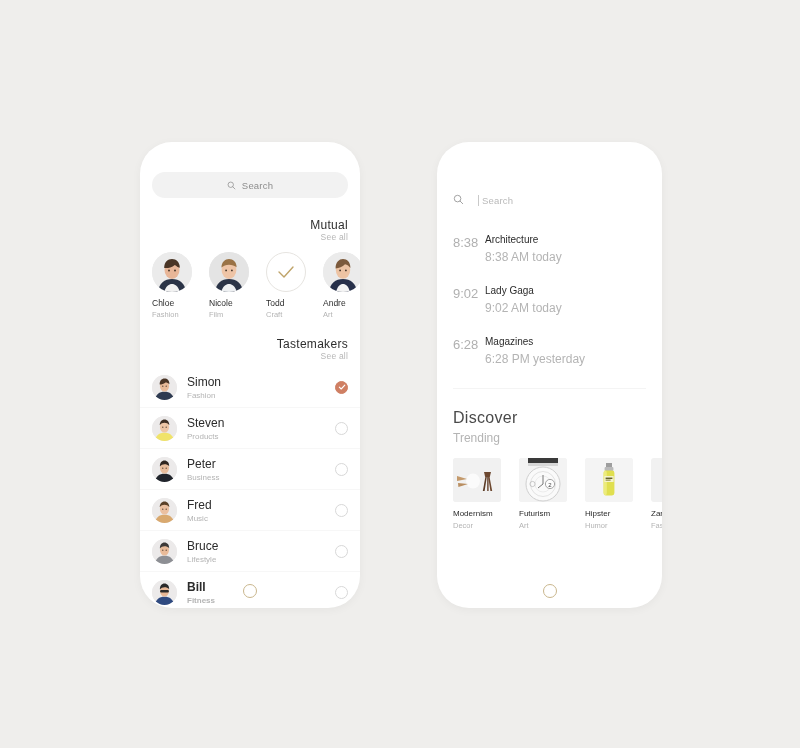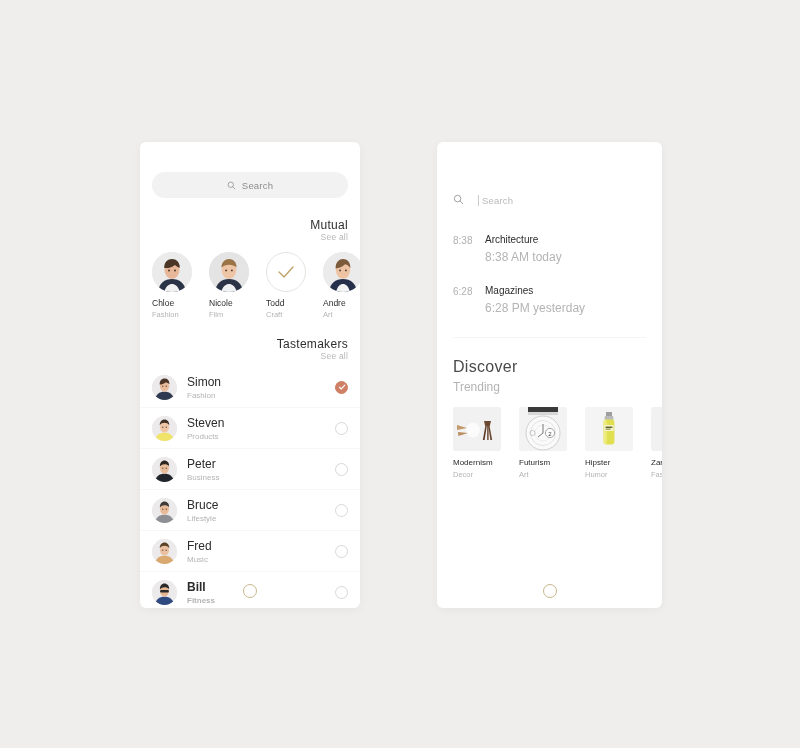--- a/index.html
+++ b/index.html
@@ -11,21 +11,21 @@
     height: 748px;
     background: #efeeec;
     font-family: "Liberation Sans", sans-serif;
     overflow: hidden;
     position: relative;
   }
 
   .phone {
     position: absolute;
     background: #ffffff;
-    border-radius: 6px;
+    border-radius: 32px;
     overflow: hidden;
     box-shadow: 0 2px 10px rgba(0,0,0,0.045);
   }
   #phone-left  { left: 140px; top: 142px; width: 220px; height: 466px; }
   #phone-right { left: 437px; top: 142px; width: 225px; height: 466px; }
 
   
   .search-pill {
     margin: 30px 12px 0 12px;
     height: 26px;
@@ -172,21 +172,21 @@
   }
 
   .alerts { margin-top: 26px; }
   .alert-row {
     display: flex;
     align-items: flex-start;
     padding: 0 16px;
     margin-bottom: 21px;
   }
   .a-time {
-    font-size: 10px;
+    font-size: 13px;
     color: #b0b0b0;
     width: 32px;
     flex: 0 0 32px;
     padding-top: 1px;
   }
   .a-title { font-size: 10px; color: #2b2b2b; }
   .a-sub { font-size: 12px; color: #b4b4b4; margin-top: 5px; }
 
   .divider { height: 1px; background: #f4f4f4; margin: 8px 16px 0 16px; }
 
@@ -377,48 +377,48 @@
         <div class="tm-name">Peter</div>
         <div class="tm-tag">Business</div>
       </div>
       <div class="radio"></div>
     </div>
 
     <div class="tm-row">
       <div class="tm-av">
         <svg viewBox="0 0 25 25" width="25" height="25">
           <rect width="25" height="25" fill="#eceaea"></rect>
+          <path d="M3 25c.8-5.6 4.2-8.2 9.5-8.2S21.2 19.4 22 25z" fill="#d9a96f"></path>
+          <ellipse cx="12.5" cy="11" rx="4.6" ry="5.6" fill="#ebc0a0"></ellipse>
+          <path d="M7.8 9.2C7.6 5.6 9.7 3.4 12.5 3.4s4.9 2.2 4.8 5.8c-1.4-1.6-2.8-2.4-4.8-2.4s-3.4.8-4.7 2.4z" fill="#5a4128"></path>
+          <circle cx="10.8" cy="11.2" r=".6" fill="#3b2d22"></circle>
+          <circle cx="14.2" cy="11.2" r=".6" fill="#3b2d22"></circle>
+        </svg>
+      </div>
+      <div class="tm-text">
+        <div class="tm-name">Fred</div>
+        <div class="tm-tag">Music</div>
+      </div>
+      <div class="radio"></div>
+    </div>
+
+    <div class="tm-row">
+      <div class="tm-av">
+        <svg viewBox="0 0 25 25" width="25" height="25">
+          <rect width="25" height="25" fill="#eceaea"></rect>
           <path d="M3 25c.8-5.6 4.2-8.2 9.5-8.2S21.2 19.4 22 25z" fill="#8d8f94"></path>
           <ellipse cx="12.5" cy="11" rx="4.5" ry="5.5" fill="#e9bb99"></ellipse>
           <path d="M7.9 9.4C7.7 5.8 9.8 3.6 12.5 3.6s4.8 2.2 4.7 5.6c-1.4-1.4-2.8-2-4.7-2s-3.3.8-4.6 2.2z" fill="#3d3a38"></path>
           <circle cx="10.8" cy="11.2" r=".6" fill="#3b2d22"></circle>
           <circle cx="14.2" cy="11.2" r=".6" fill="#3b2d22"></circle>
         </svg>
       </div>
       <div class="tm-text">
         <div class="tm-name">Bruce</div>
         <div class="tm-tag">Lifestyle</div>
-      </div>
-      <div class="radio"></div>
-    </div>
-
-    <div class="tm-row">
-      <div class="tm-av">
-        <svg viewBox="0 0 25 25" width="25" height="25">
-          <rect width="25" height="25" fill="#eceaea"></rect>
-          <path d="M3 25c.8-5.6 4.2-8.2 9.5-8.2S21.2 19.4 22 25z" fill="#d9a96f"></path>
-          <ellipse cx="12.5" cy="11" rx="4.6" ry="5.6" fill="#ebc0a0"></ellipse>
-          <path d="M7.8 9.2C7.6 5.6 9.7 3.4 12.5 3.4s4.9 2.2 4.8 5.8c-1.4-1.6-2.8-2.4-4.8-2.4s-3.4.8-4.7 2.4z" fill="#5a4128"></path>
-          <circle cx="10.8" cy="11.2" r=".6" fill="#3b2d22"></circle>
-          <circle cx="14.2" cy="11.2" r=".6" fill="#3b2d22"></circle>
-        </svg>
-      </div>
-      <div class="tm-text">
-        <div class="tm-name">Fred</div>
-        <div class="tm-tag">Music</div>
       </div>
       <div class="radio"></div>
     </div>
 
     <div class="tm-row">
       <div class="tm-av">
         <svg viewBox="0 0 25 25" width="25" height="25">
           <rect width="25" height="25" fill="#eceaea"></rect>
           <path d="M3 25c.8-5.6 4.2-8.2 9.5-8.2S21.2 19.4 22 25z" fill="#2f4a80"></path>
           <ellipse cx="12.5" cy="11" rx="4.5" ry="5.5" fill="#e7b795"></ellipse>
@@ -455,20 +455,27 @@
   <div class="alerts">
 
     <div class="alert-row">
       <div class="a-time">8:38</div>
       <div>
         <div class="a-title">Architecture</div>
         <div class="a-sub">8:38 AM today</div>
       </div>
     </div>
 
+    <div class="alert-row">
+      <div class="a-time">9:02</div>
+      <div>
+        <div class="a-title">Lady Gaga</div>
+        <div class="a-sub">9:02 AM today</div>
+      </div>
+    </div>
 
     <div class="alert-row">
       <div class="a-time">6:28</div>
       <div>
         <div class="a-title">Magazines</div>
         <div class="a-sub">6:28 PM yesterday</div>
       </div>
     </div>
 
   </div>

